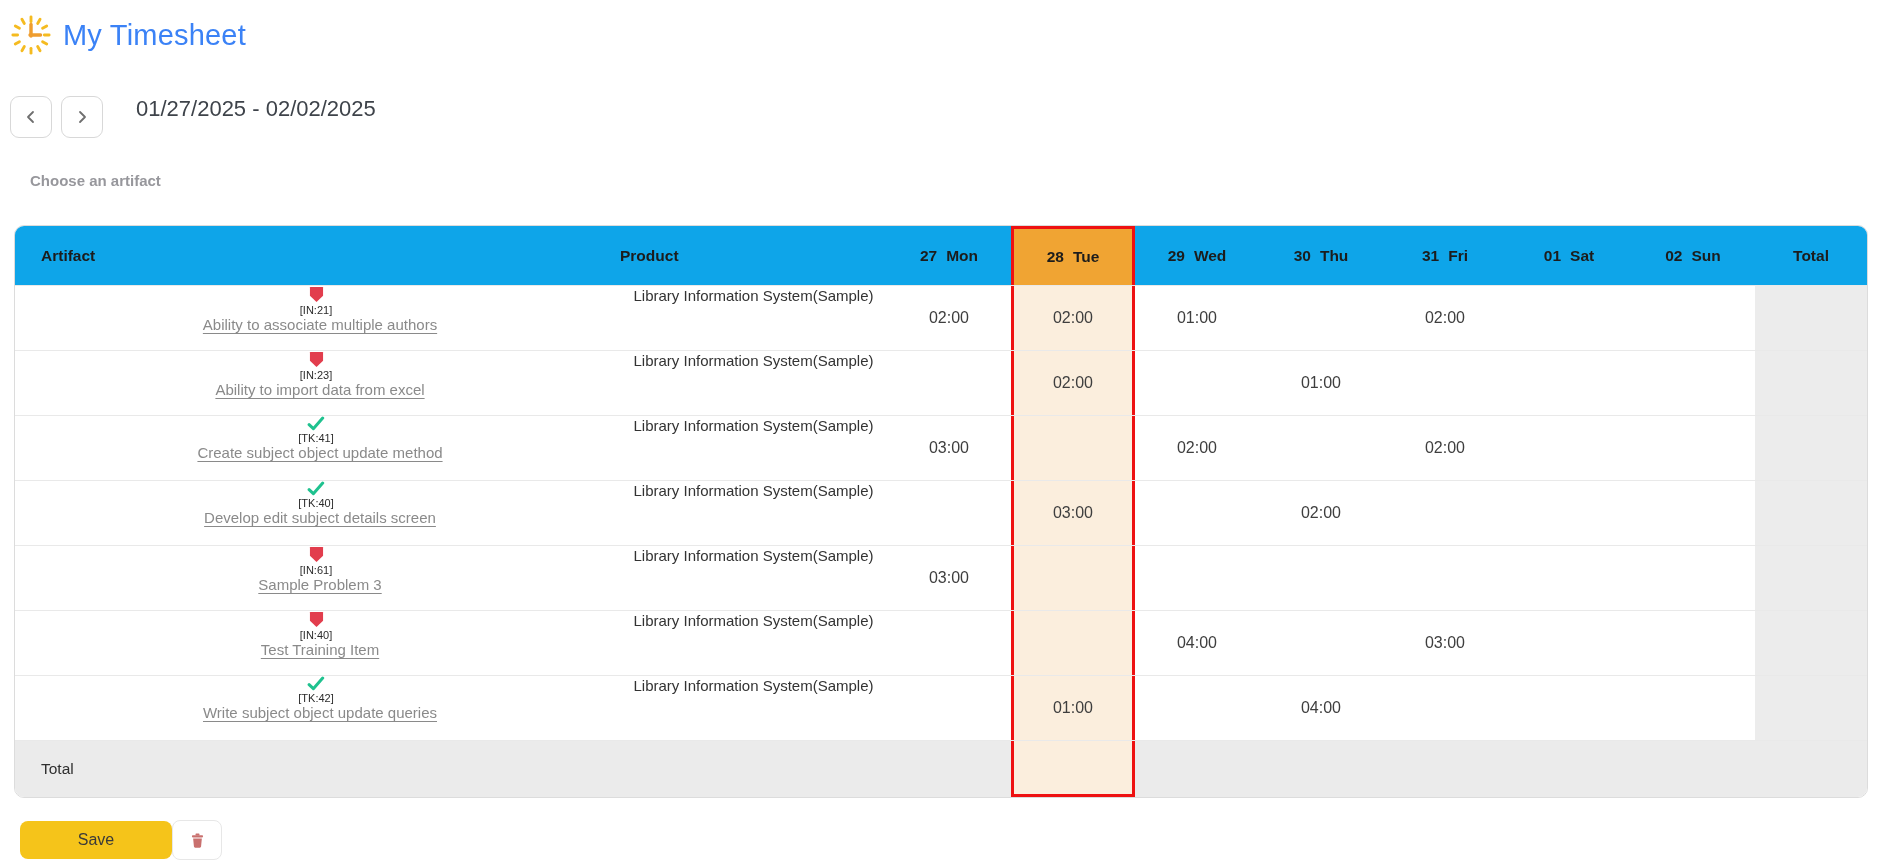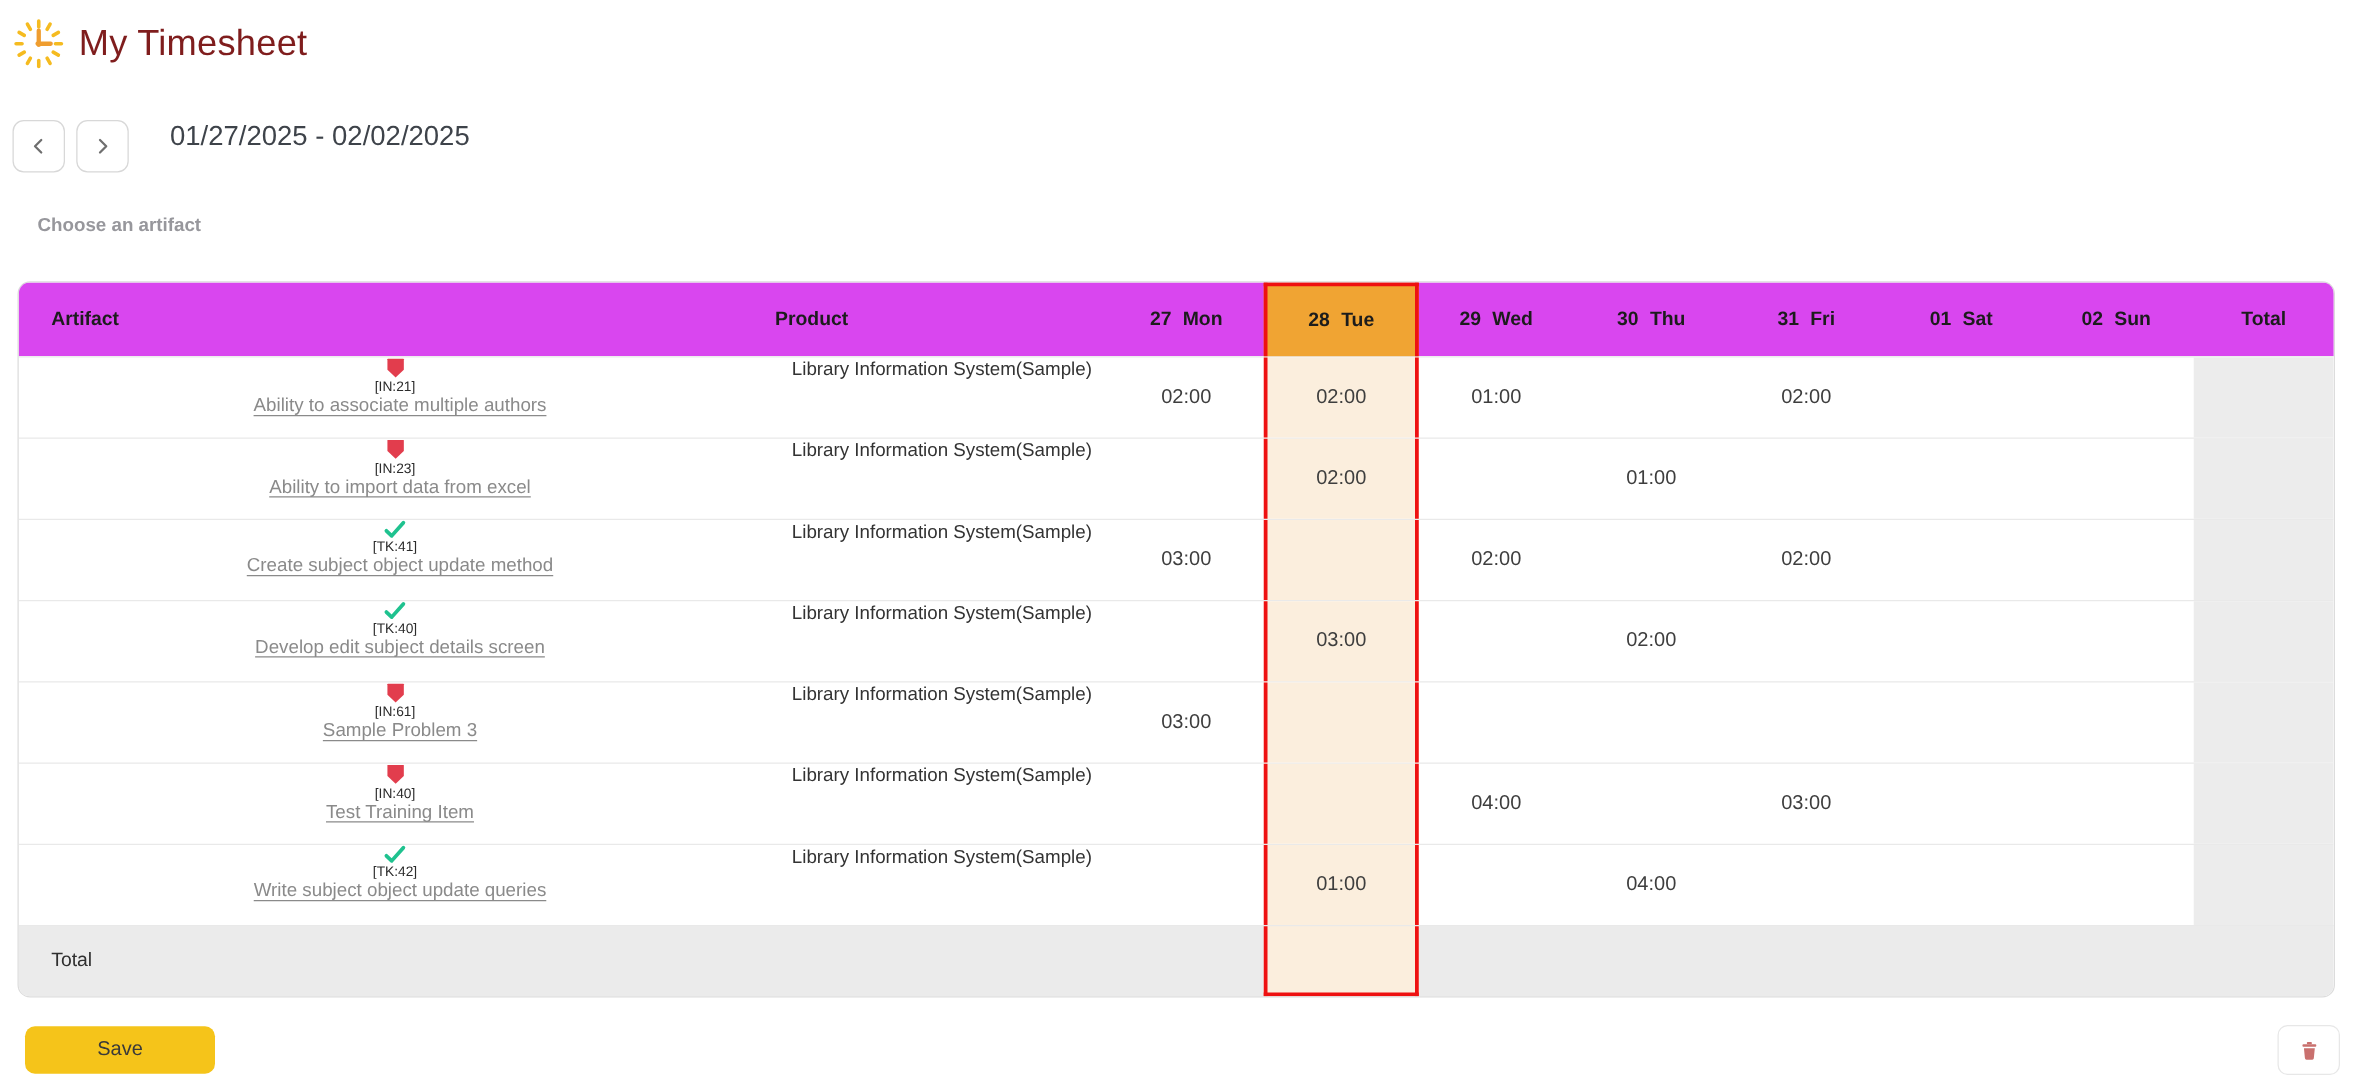--- a/index.html
+++ b/index.html
@@ -1,34 +1,34 @@
 <!DOCTYPE html>
 <html style="--accent: #f0a433; --cream: #fbeedd; --selred: #ee1111; --save: #f5c41a; --total-col-bg: #ececec; --total-row-bg: #ebebeb;"><head>
 <meta charset="utf-8">
 <style>
   * { box-sizing: border-box; margin: 0; padding: 0; }
   html,body { width:1882px; height:864px; overflow:hidden; background:#fff;
     font-family:"Liberation Sans", sans-serif; }
 
   .app-header { display:flex; align-items:center; gap:11px; padding:14px 0 0 10px; }
-  .app-header h1 { font-size:29px; font-weight:500; color:#7f1d1d; letter-spacing:.2px; }
+  .app-header h1 { font-size:29px; font-weight:500; color:#3b82f6; letter-spacing:.2px; }
 
   .week-nav { display:flex; align-items:flex-start; margin:40px 0 0 10px; }
   .nav-btn { width:42px; height:42px; border:1px solid #d8d8d8; border-radius:9px;
     background:#fff; display:flex; align-items:center; justify-content:center;
     margin-right:9px; cursor:pointer; }
   .date-range { margin-left:24px; font-size:22px; color:#3e434a; }
 
   .artifact-picker { margin:34px 0 16px 30px; font-size:15px; color:#97979c;
     width:320px; cursor:pointer;font-weight:bold; }
 
   .tsheet { margin:36px 14px 0 14px; border:1px solid #dcdcdc; border-radius:10px;
     overflow:hidden; background:#fff; }
   .trow { display:grid; grid-template-columns:576px 296px repeat(7,124px) minmax(0,1fr); }
-  .trow.head { background:#d946ef; height:59px; }
+  .trow.head { background:#0ea5e9; height:59px; }
   .trow.body { border-top:1px solid #e9e9e9; background:#fff; height:65px; }
   .trow.totalrow { border-top:1px solid #e9e9e9; background:var(--total-row-bg); height:57px; }
 
   .c { display:flex; align-items:center; min-width:0; }
   .a-col { padding-left:26px; }
   .p-col { padding-left:29px; }
   .d-col { justify-content:center; }
   .t-col { justify-content:center; }
 
   .head-label { font-weight:700; font-size:15.5px; color:#1c1c1c; }
@@ -47,21 +47,21 @@
   .icon-badge { display:flex; flex-direction:column; align-items:center; min-width:42px; }
   .badge { font-size:11px; color:#2b2b2b; margin-top:1px; white-space:nowrap; }
   .alink { margin-left:8px; font-size:15px; color:#8a8a8a; text-decoration:underline;
     text-underline-offset:3px; white-space:nowrap; }
 
   .p-cell { align-items:flex-start; justify-content:center;
     line-height:1.32; font-size:15px; color:#333; }
 
   .total-label { font-size:15.5px; color:#2f2f2f; }
 
-  .footer-bar { display:flex; justify-content:space-between; align-items:center;
+  .footer-bar { display:flex; align-items:center;
     margin:22px 10px 0 20px; }
   .save { background:var(--save); border:none; border-radius:8px; width:152px; height:38px;
     font-size:16px; color:#3a3a3a; cursor:pointer; font-family:inherit; }
   .trash { width:50px; height:40px; border:1px solid #e7e7e7; border-radius:8px;
     background:#fff; display:flex; align-items:center; justify-content:center; cursor:pointer; }
 </style>
 </head>
 <body>
 
 <div class="page">

